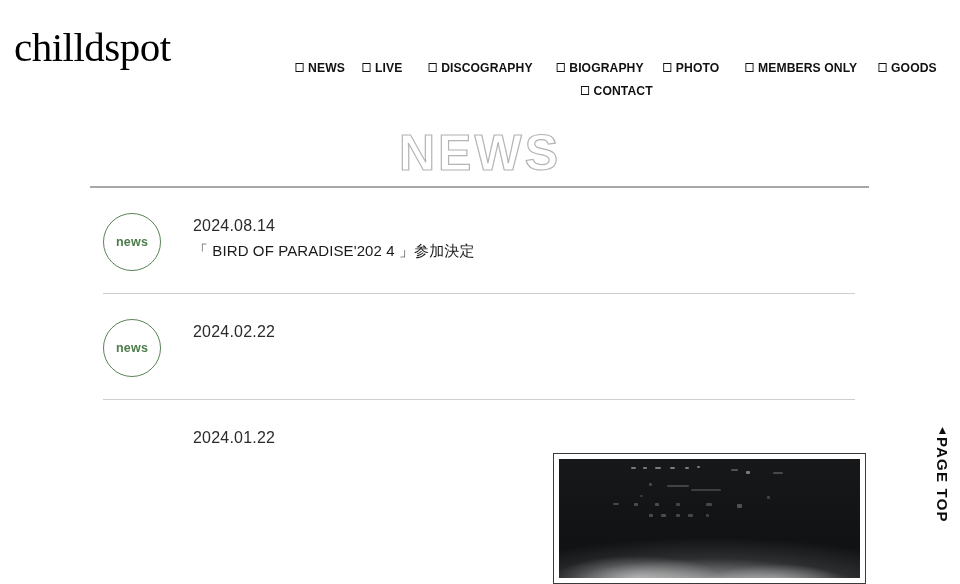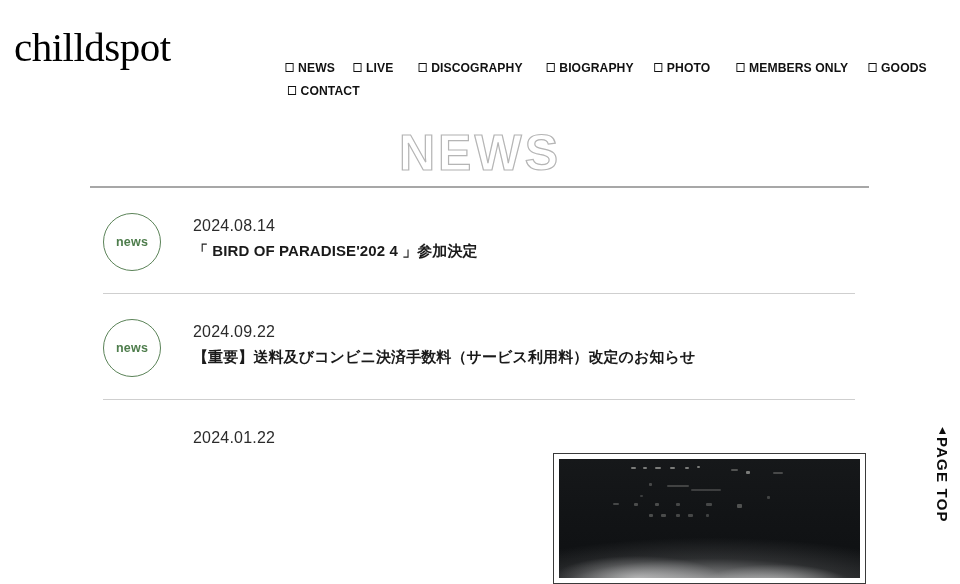--- a/index.html
+++ b/index.html
@@ -57,21 +57,21 @@
     transform-origin: center;
   }
   .account-btn.wide { min-width: 96px; }
   .account-btn.login { min-width: 112px; }
 
   .main-nav {
     position: absolute;
     right: 14px;
     top: 56px;
     width: 680px;
-    text-align: left;
+    text-align: center;
     line-height: 22px;
   }
   .nav-item {
     display: inline-block;
     font-size: 13.5px;
     font-weight: 700;
     letter-spacing: 0.1px;
     color: #111111;
     margin-left: 14px;
     white-space: nowrap;
@@ -166,21 +166,21 @@
     color: #2b2b2b;
     letter-spacing: 0.2px;
     margin-bottom: 6px;
     font-weight: 400;
   }
   .news-title {
     font-size: 15px;
     color: #1a1a1a;
     line-height: 1.35;
     letter-spacing: 0.1px;
-    font-weight: 700;
+    font-weight: 400;
   }
 
   
   .news-photo-frame {
     position: absolute;
     left: 553px;
     top: 453px;
     width: 313px;
     height: 131px;
     border: 1px solid #3a3a3a;
@@ -269,22 +269,21 @@
         <div class="news-date">2024.08.14</div>
         <div class="news-title">「 BIRD OF PARADISE'202 4 」参加決定</div>
       </div>
     </div>
 
     <div class="news-row">
       <div class="badge-cell">
         <div class="news-badge">news</div>
       </div>
       <div class="news-text">
-        <div class="news-date">2024.09.22</div>
-        <div class="news-title">【重要】送料及びコンビニ決済手数料（サービス利用料）改定のお知らせ</div>
+        <div class="news-date">2024.02.22</div>
       </div>
     </div>
 
     <div class="news-row last">
       <div class="badge-cell">
         <div class="news-badge empty"></div>
       </div>
       <div class="news-text">
         <div class="news-date">2024.01.22</div>
       </div>

